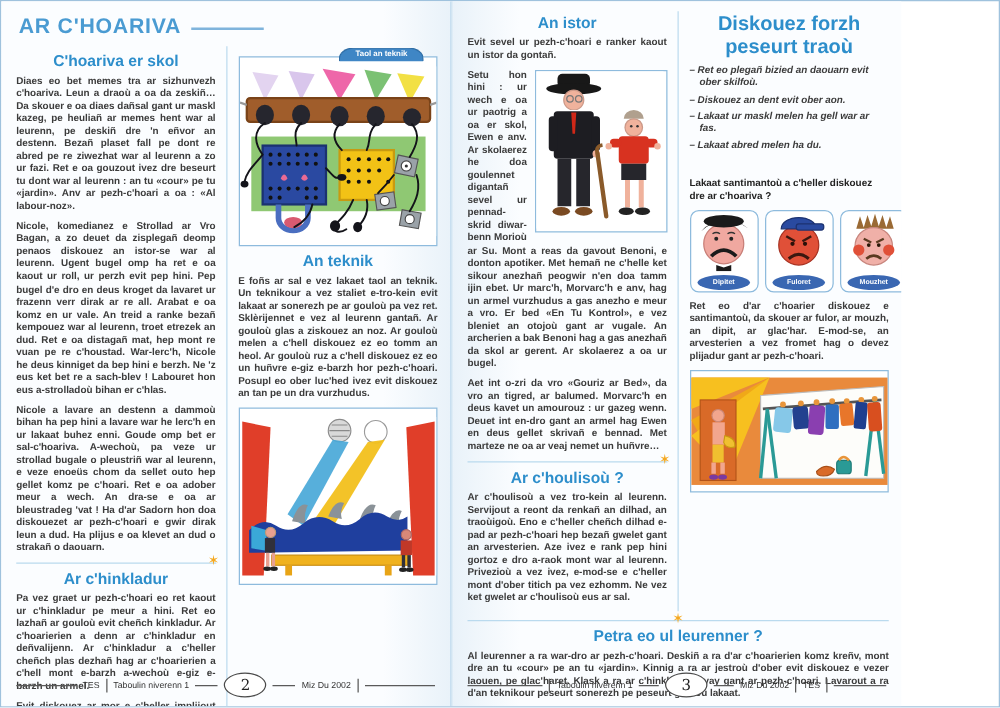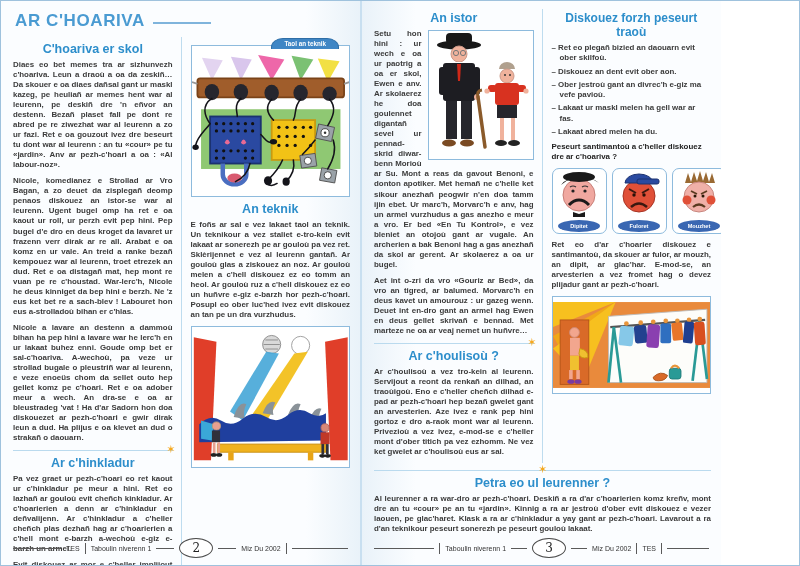--- a/index.html
+++ b/index.html
@@ -271,20 +271,21 @@
       <span class="fline flex"></span>
     </div>
   </div>
 
   <div class="page right">
 
     <div class="cols">
 
       <div class="col">
         <div class="h2" style="margin-top:2px;">An istor</div>
+        <p class="p">Evit sevel ur pezh-c'hoari e ranker kaout un istor da gontañ.</p>
 
         <div>
           <span class="float-img">
             <svg width="102" height="126" viewBox="0 0 102 126">
               <rect width="102" height="126" fill="#fff"></rect>
 
               <rect x="17" y="2" width="26" height="11" rx="4" fill="#181818"></rect>
               <ellipse cx="30" cy="14" rx="22" ry="4.5" fill="#181818"></ellipse>
               <circle cx="30" cy="23" r="8" fill="#f0b29c" stroke="#c98"></circle>
               <circle cx="27" cy="22" r="2.6" fill="none" stroke="#777"></circle>
@@ -326,31 +327,30 @@
 
         <div class="divider">
           <span class="star star-right">✶</span>
         </div>
 
         <div class="h2">Ar c'houlisoù ?</div>
         <p class="p">Ar c'houlisoù a vez tro-kein al leurenn. Servijout a reont da renkañ an dilhad, an traoùigoù. Eno e c'heller cheñch dilhad e-pad ar pezh-c'hoari hep bezañ gwelet gant an arvesterien. Aze ivez e rank pep hini gortoz e dro a-raok mont war al leurenn. Privezioù a vez ivez, e-mod-se e c'heller mont d'ober titich pa vez ezhomm. Ne vez ket gwelet ar c'houlisoù eus ar sal.</p>
       </div>
 
       <div class="col">
-        <div class="h2" style="font-size:12px;margin-top:2px;">Diskouez forzh peseurt traoù</div>
-
-        <div style="margin-bottom:5px;">
+        <div class="h2" style="font-size:16px;margin-top:2px;">Diskouez forzh peseurt traoù</div>
+
+        <div style="margin-bottom:20px;font-style:italic;">
           <div class="li">– Ret eo plegañ bizied an daouarn evit ober skilfoù.</div>
           <div class="li">– Diskouez an dent evit ober aon.</div>
-          <div class="li">– Ober jestroù gant an divrec'h e-giz ma vefe pavioù.</div>
           <div class="li">– Lakaat ur maskl melen ha gell war ar fas.</div>
           <div class="li">– Lakaat abred melen ha du.</div>
         </div>
 
-        <p class="p q" style="text-align:left;">Peseurt santimantoù a c'heller diskouez dre ar c'hoariva ?</p>
+        <p class="p q" style="text-align:left;">Lakaat santimantoù a c'heller diskouez dre ar c'hoariva ?</p>
 
         <div class="faces">
           <div class="face-card">
             <svg width="53" height="48" viewBox="0 0 53 48">
               <circle cx="26" cy="26" r="16" fill="#f0a8a0" stroke="#c87f78"></circle>
               <path d="M8,16 q18,-16 38,-2 q-6,-6 -19,-6 q-13,0 -19,8 Z" fill="#1a1a1a"></path>
               <ellipse cx="26" cy="8" rx="16" ry="5" fill="#1a1a1a"></ellipse>
               <circle cx="20" cy="22" r="1.6" fill="#222"></circle>
                 <circle cx="32" cy="22" r="1.6" fill="#222"></circle>
               <path d="M17,18 q3,-2 6,0" fill="none" stroke="#333" stroke-width="1.2"></path>

